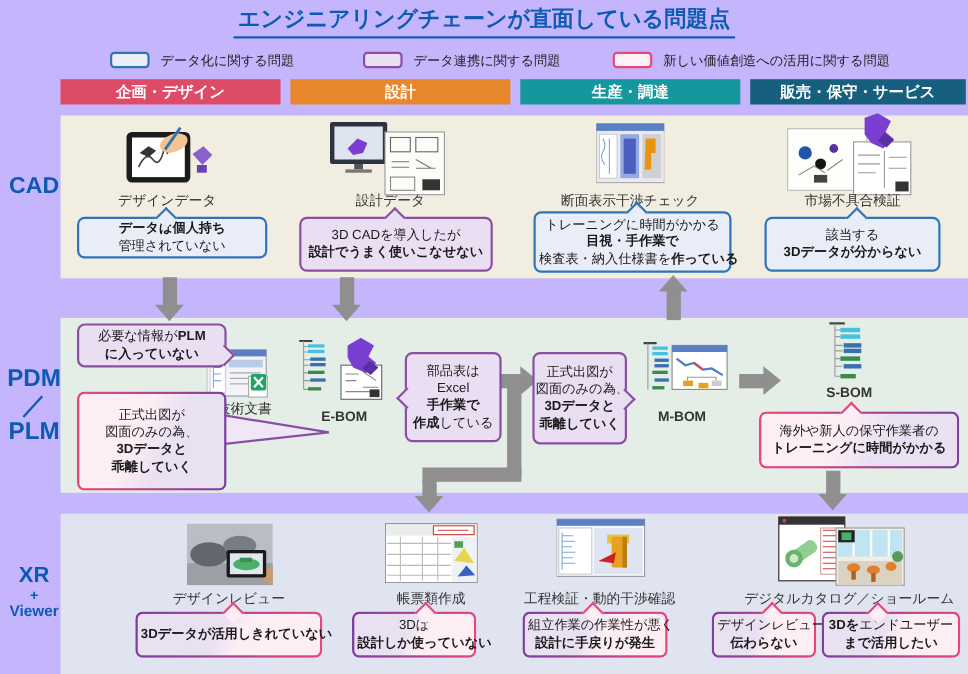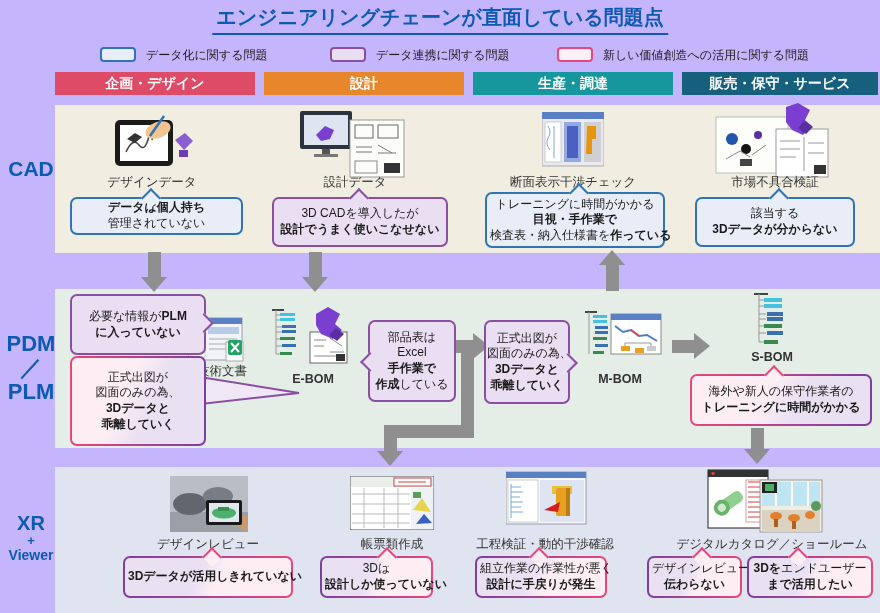--- a/index.html
+++ b/index.html
@@ -233,21 +233,21 @@
       <rect x="17" y="41" width="16" height="4" fill="#3a6fb0"></rect>
       <rect x="14" y="50" width="14" height="4" fill="#3a8a50"></rect>
     </svg>
   </div>
 
   <div class="lbl" style="left:172px;top:363px;width:100px;">技術文書</div>
   <div class="lbl bom" style="left:263px;top:372px;width:100px;">E-BOM</div>
   <div class="lbl bom" style="left:570px;top:372px;width:100px;">M-BOM</div>
   <div class="lbl bom" style="left:722px;top:350px;width:100px;">S-BOM</div>
 
-  <div class="co co-purple" style="left:70px;top:294px;width:136px;height:61px;justify-content:center;">
+  <div class="co co-purple" style="left:70px;top:294px;width:136px;height:40px;justify-content:center;">
     <i class="pt pt-right purple" style="top:20px;"></i>
     <div><span>必要な情報が</span><b>PLM</b></div>
     <div><b>に入っていない</b></div>
   </div>
   <svg style="position:absolute;left:203px;top:375px;z-index:1;" width="100" height="32">
     <polygon points="-3,2 96,18 -3,29" fill="#f0e7f6" stroke="#8a4fa3" stroke-width="2"></polygon>
   </svg>
   <div class="co co-ppk" style="left:70px;top:356px;width:136px;height:90px;">
     <div><span>正式出図が</span></div>
     <div><span>図面のみの為、</span></div>

